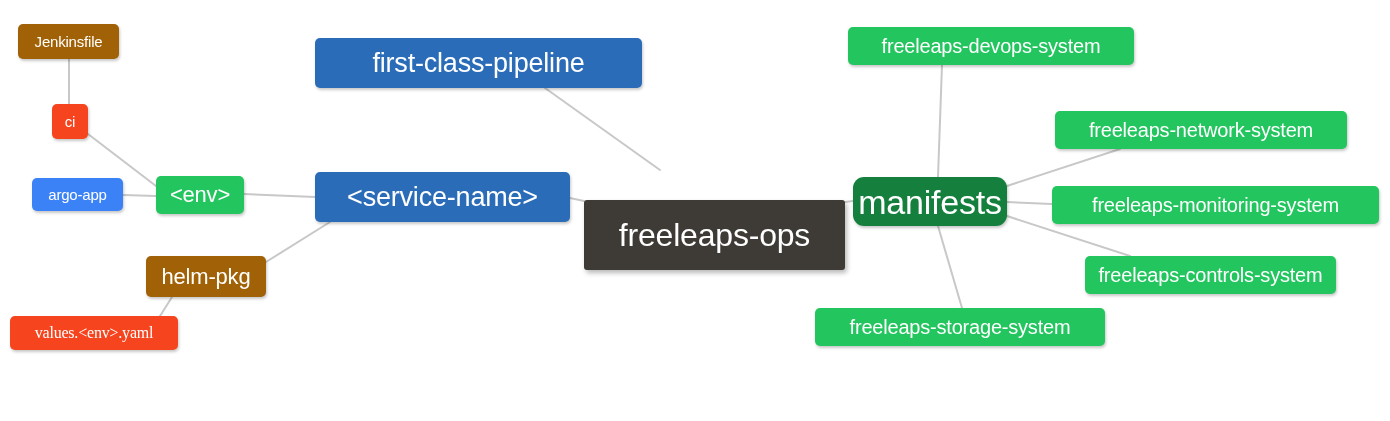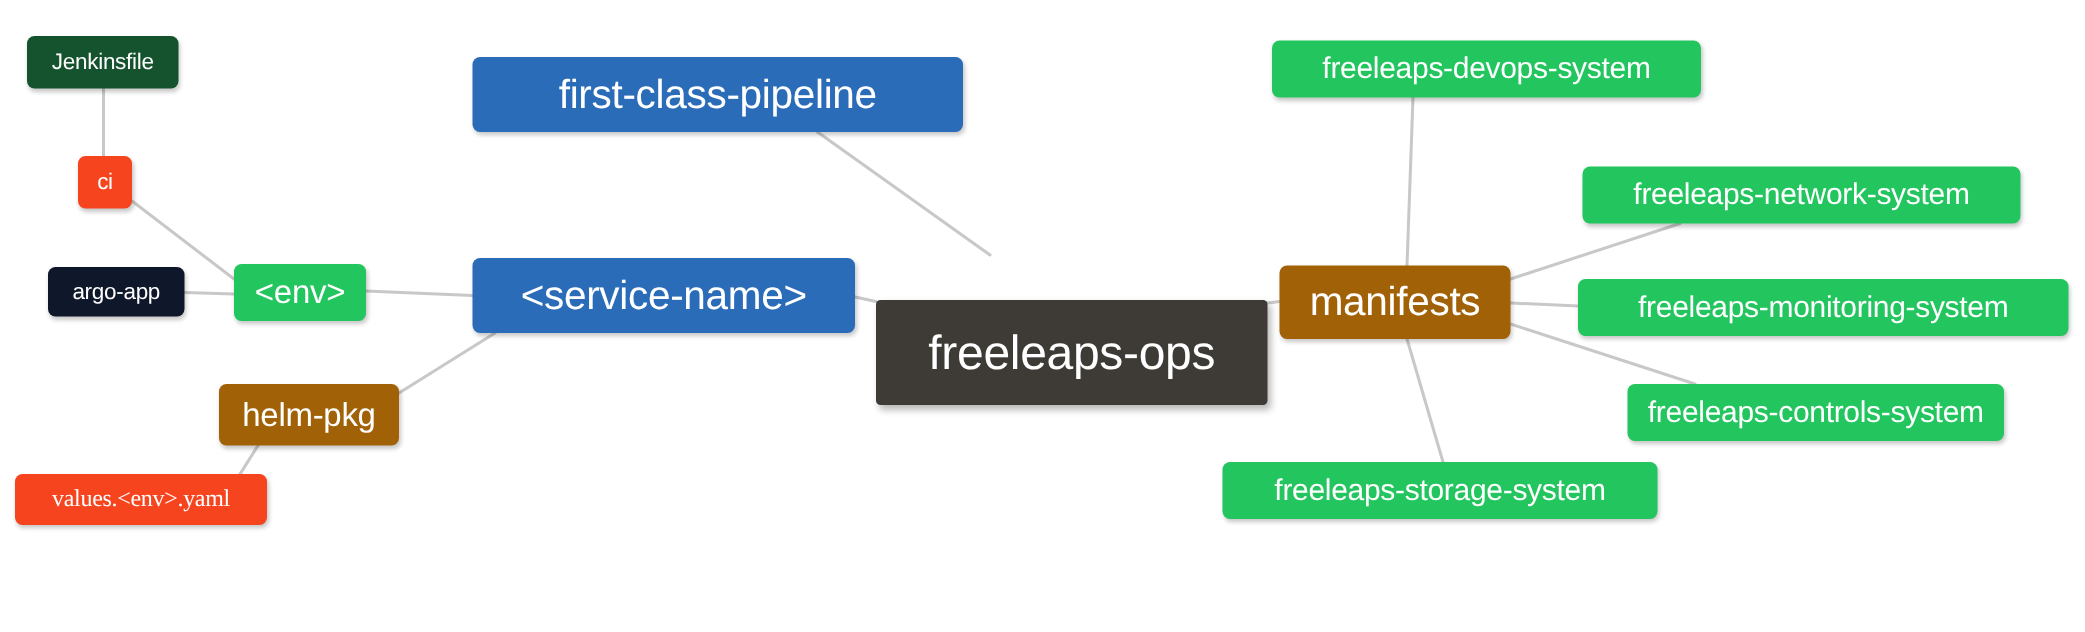--- a/index.html
+++ b/index.html
@@ -65,48 +65,48 @@
       <line x1="545" y1="88" x2="660" y2="170" stroke="#c8c8c8" stroke-width="2" stroke-linecap="round"></line>
       <line x1="570" y1="198" x2="584" y2="201" stroke="#c8c8c8" stroke-width="2" stroke-linecap="round"></line>
       <line x1="845" y1="202" x2="853" y2="201" stroke="#c8c8c8" stroke-width="2" stroke-linecap="round"></line>
       <line x1="938" y1="177" x2="942" y2="65" stroke="#c8c8c8" stroke-width="2" stroke-linecap="round"></line>
       <line x1="1007" y1="186" x2="1120" y2="149" stroke="#c8c8c8" stroke-width="2" stroke-linecap="round"></line>
       <line x1="1007" y1="202" x2="1052" y2="204" stroke="#c8c8c8" stroke-width="2" stroke-linecap="round"></line>
       <line x1="1007" y1="216" x2="1130" y2="256" stroke="#c8c8c8" stroke-width="2" stroke-linecap="round"></line>
       <line x1="938" y1="226" x2="962" y2="308" stroke="#c8c8c8" stroke-width="2" stroke-linecap="round"></line>
     </svg>
   <div id="node-layer">
-      <div class="node" style="left: 18px; top: 24px; width: 101px; height: 35px; background: #14532d; font-size: 15px;">
+      <div class="node" style="left: 18px; top: 24px; width: 101px; height: 35px; background: #a16207; font-size: 15px;">
         <span class="node-label">Jenkinsfile</span>
       </div>
       <div class="node" style="left: 52px; top: 104px; width: 36px; height: 35px; background: rgb(245, 68, 30); font-size: 15px;">
         <span class="node-label">ci</span>
       </div>
-      <div class="node" style="left: 32px; top: 178px; width: 91px; height: 33px; background: #0f172a; font-size: 15px;">
+      <div class="node" style="left: 32px; top: 178px; width: 91px; height: 33px; background: #3b82f6; font-size: 15px;">
         <span class="node-label">argo-app</span>
       </div>
       <div class="node" style="left: 156px; top: 176px; width: 88px; height: 38px; background: rgb(34, 197, 94); font-size: 22px;">
         <span class="node-label">&lt;env&gt;</span>
       </div>
       <div class="node" style="left: 146px; top: 256px; width: 120px; height: 41px; background: #a16207; font-size: 22px;">
         <span class="node-label">helm-pkg</span>
       </div>
       <div class="node" style="left: 10px; top: 316px; width: 168px; height: 34px; background: rgb(245, 68, 30); font-size: 16px; font-family: Liberation Serif, serif;">
         <span class="node-label">values.&lt;env&gt;.yaml</span>
       </div>
       <div class="node" style="left: 315px; top: 38px; width: 327px; height: 50px; background: rgb(43, 108, 184); font-size: 27px;">
         <span class="node-label">first-class-pipeline</span>
       </div>
       <div class="node" style="left: 315px; top: 172px; width: 255px; height: 50px; background: rgb(43, 108, 184); font-size: 27px;">
         <span class="node-label">&lt;service-name&gt;</span>
       </div>
       <div class="node root" style="left: 584px; top: 170px; width: 261px; height: 70px; background: rgb(62, 58, 54); font-size: 32px; margin-top: 30px;">
         <span class="node-label">freeleaps-ops</span>
       </div>
-      <div class="node" style="left: 853px; top: 177px; width: 154px; height: 49px; background: #a16207; font-size: 27px;">
+      <div class="node" style="left: 853px; top: 177px; width: 154px; height: 49px; background: #15803d; font-size: 34px; border-radius: 11px;">
         <span class="node-label">manifests</span>
       </div>
       <div class="node" style="left: 800px; top: 27px; width: 286px; height: 38px; background: rgb(34, 197, 94); font-size: 20px; margin-left: 48px;">
         <span class="node-label">freeleaps-devops-system</span>
       </div>
       <div class="node" style="left: 1055px; top: 111px; width: 292px; height: 38px; background: rgb(34, 197, 94); font-size: 20px;">
         <span class="node-label">freeleaps-network-system</span>
       </div>
       <div class="node" style="left: 1052px; top: 186px; width: 327px; height: 38px; background: rgb(34, 197, 94); font-size: 20px;">
         <span class="node-label">freeleaps-monitoring-system</span>

